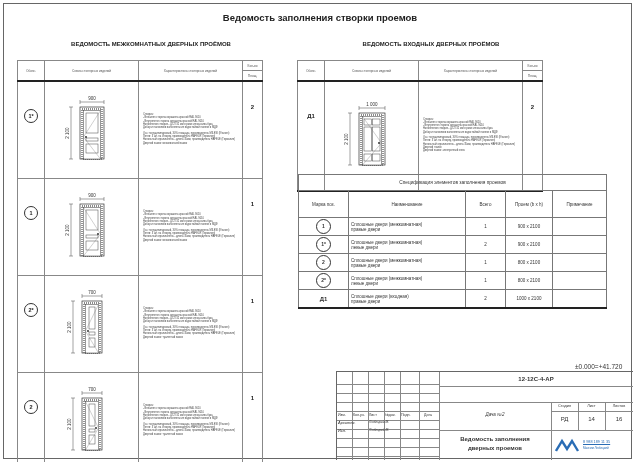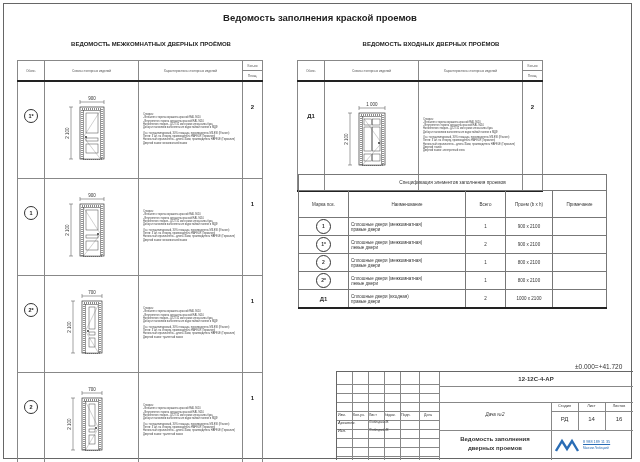--- a/index.html
+++ b/index.html
@@ -33,21 +33,21 @@
   .elev { position:absolute; left:575px; top:363px; font-size:6.5px; color:#333; }
   .stamp { position:absolute; left:336px; top:371px; width:296px; height:88px; border-top:1px solid #666; border-left:1px solid #666; }
   .stamp .grid-line { position:absolute; background:#888; }
   .stamp .txt { position:absolute; color:#333; white-space:nowrap; }
 </style>
 </head>
 <body>
 
 <div class="sheet"></div>
 
-<div class="main-title">Ведомость заполнения краской проемов</div>
+<div class="main-title">Ведомость заполнения створки проемов</div>
 
 <div class="sub-title" style="left:20px;top:41px;width:262px;">ВЕДОМОСТЬ МЕЖКОМНАТНЫХ ДВЕРНЫХ ПРОЁМОВ</div>
 <div class="sub-title" style="left:300px;top:41px;width:262px;">ВЕДОМОСТЬ ВХОДНЫХ ДВЕРНЫХ ПРОЁМОВ</div>
 
 <table class="vt" style="left:17px;top:60px;width:245px;">
   <colgroup>
       <col style="width:27px">
       <col style="width:94px">
       <col style="width:104px">
       <col style="width:20px">

